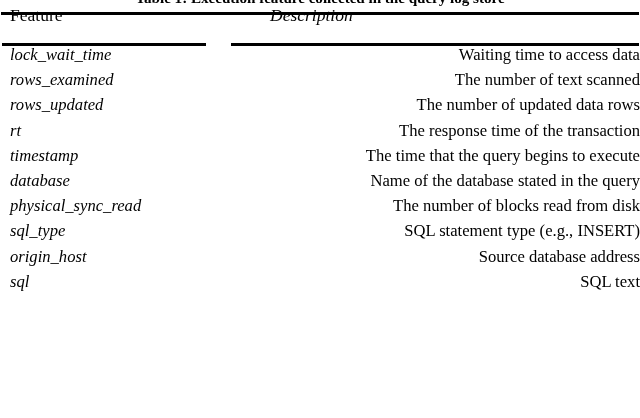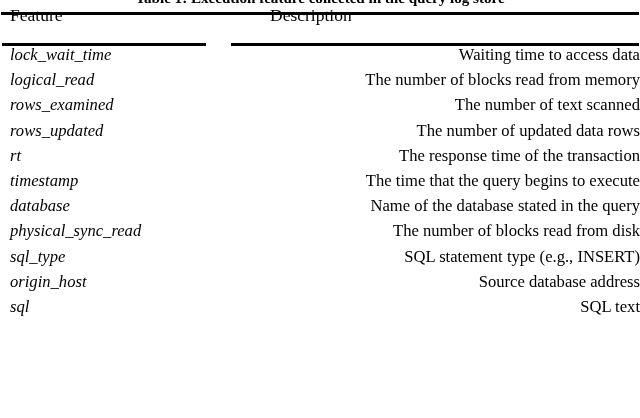--- a/index.html
+++ b/index.html
@@ -101,21 +101,21 @@
   }
 
   
   thead tr { height: 30px; }
   thead th {
     height: 30px;
     font-size: 17.5px;
     line-height: 30px;
   }
   thead th.h-feature { padding-left: 10px; }
-  thead th.h-desc    { padding-left: 20px; }
+  thead th.h-desc    { padding-left: 20px; font-style: italic; }
 
   
   tbody tr.spacer-row { height: 12px; }
   tbody tr.spacer-row td { height: 12px; font-size: 0; line-height: 0; }
 
   tbody tr.data-row { height: 25.2px; }
   tbody td {
     height: 25.2px;
     font-size: 16.6px;
     line-height: 25.2px;
@@ -158,24 +158,20 @@
     <tbody id="tbody">
       <tr class="spacer-row">
         <td></td>
         <td></td>
       </tr>
     <tr class="data-row">
           <td class="feature">lock_wait_time</td>
           <td class="desc">Waiting time to access data</td>
         </tr>
         <tr class="data-row">
-          <td class="feature">logical_read</td>
-          <td class="desc">The number of blocks read from memory</td>
-        </tr>
-        <tr class="data-row">
           <td class="feature">rows_examined</td>
           <td class="desc">The number of text scanned</td>
         </tr>
         <tr class="data-row">
           <td class="feature">rows_updated</td>
           <td class="desc">The number of updated data rows</td>
         </tr>
         <tr class="data-row">
           <td class="feature">rt</td>
           <td class="desc">The response time of the transaction</td>

